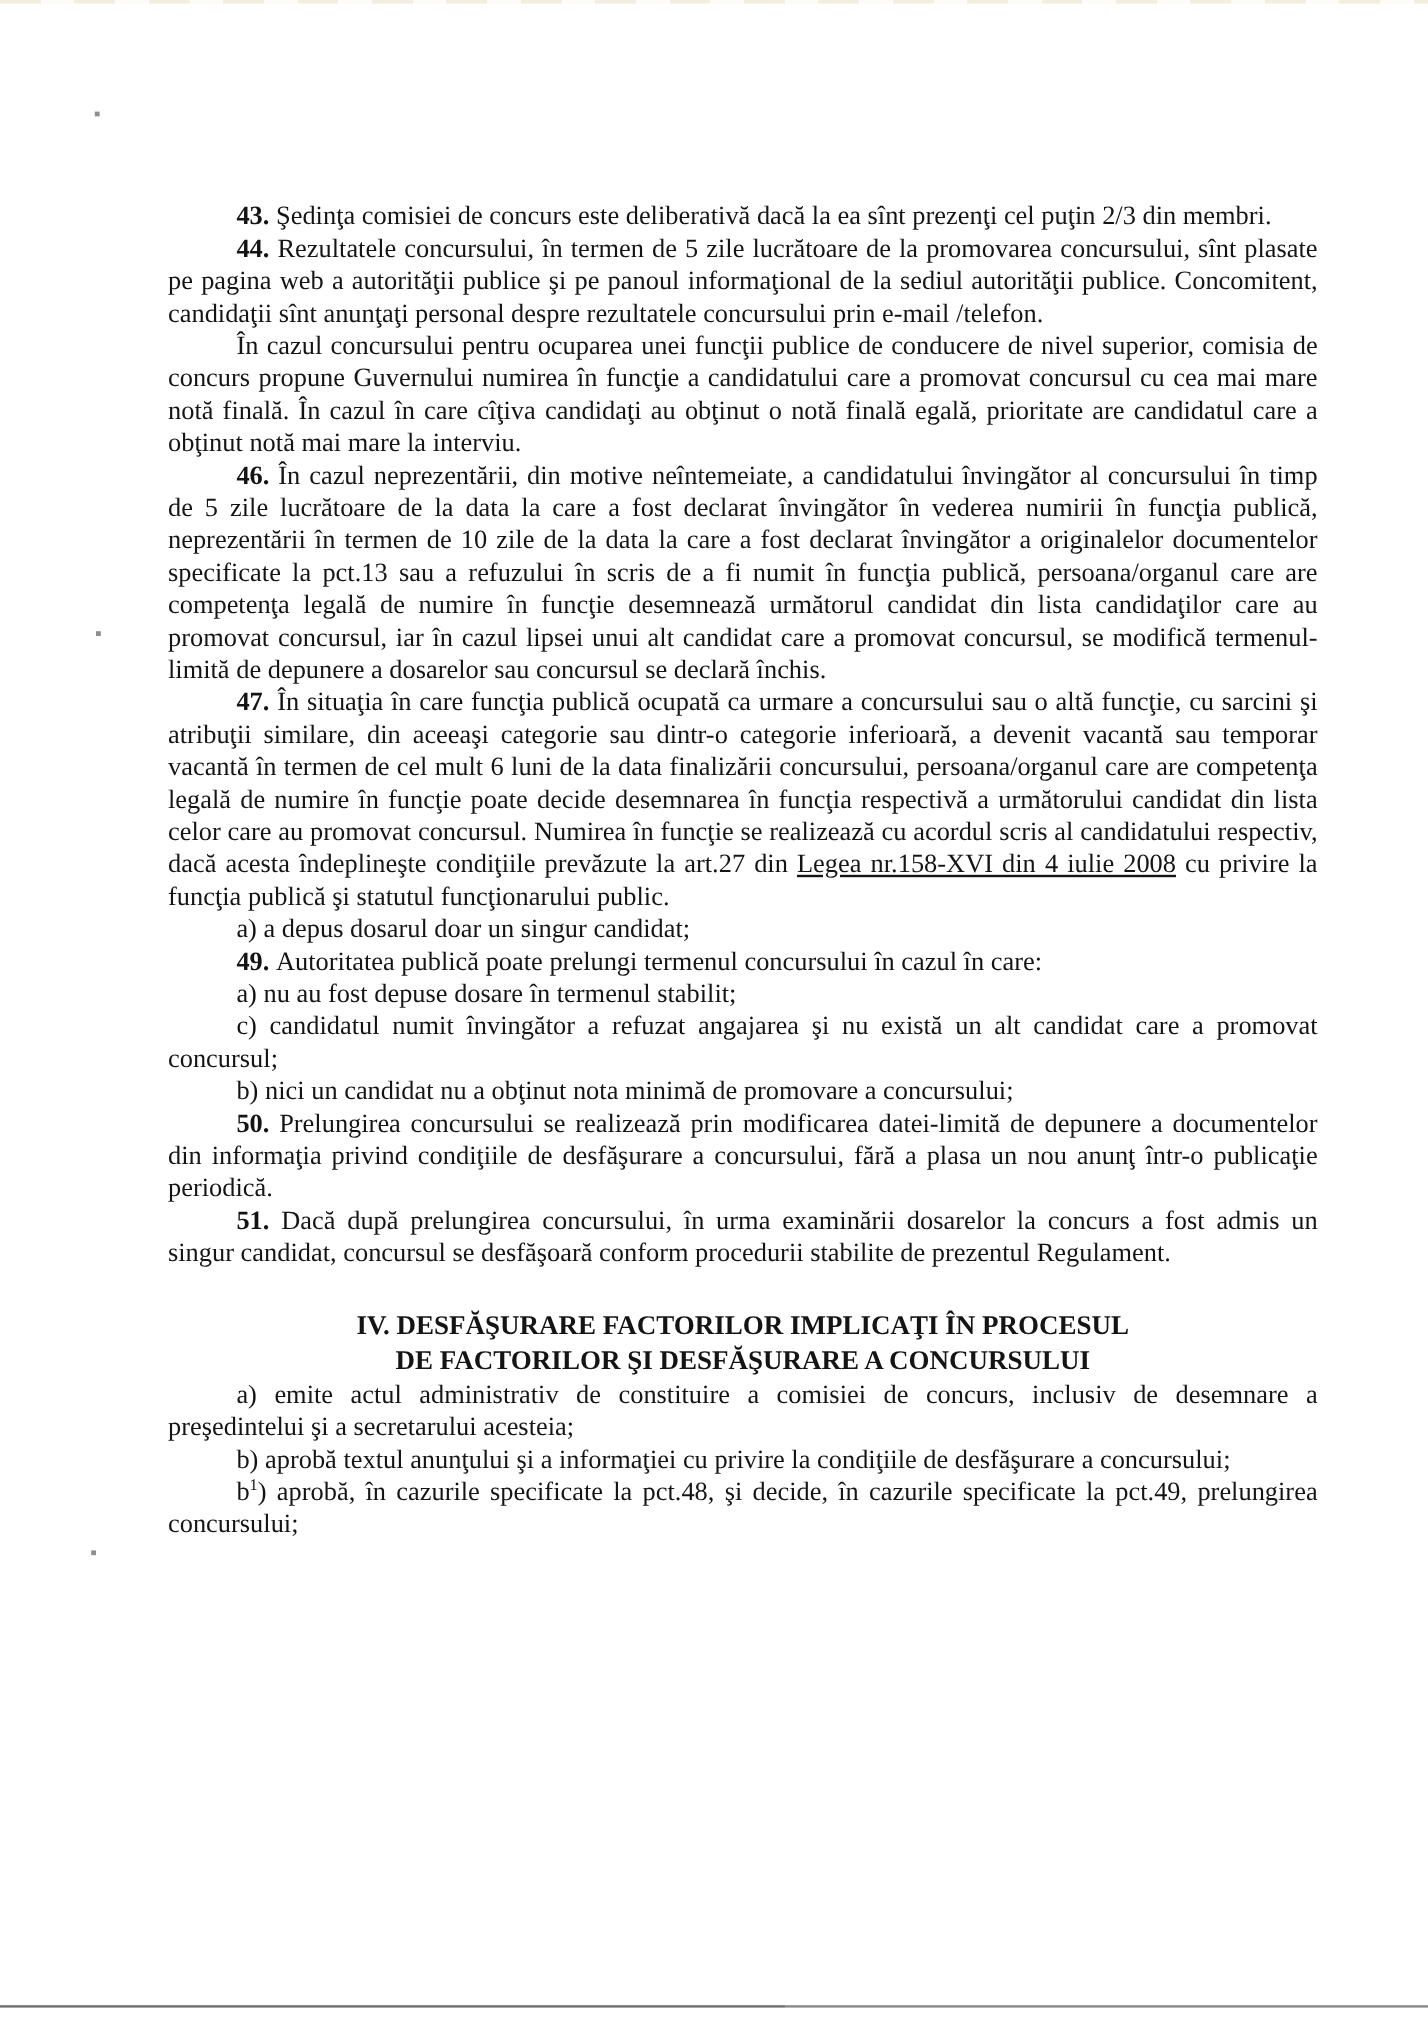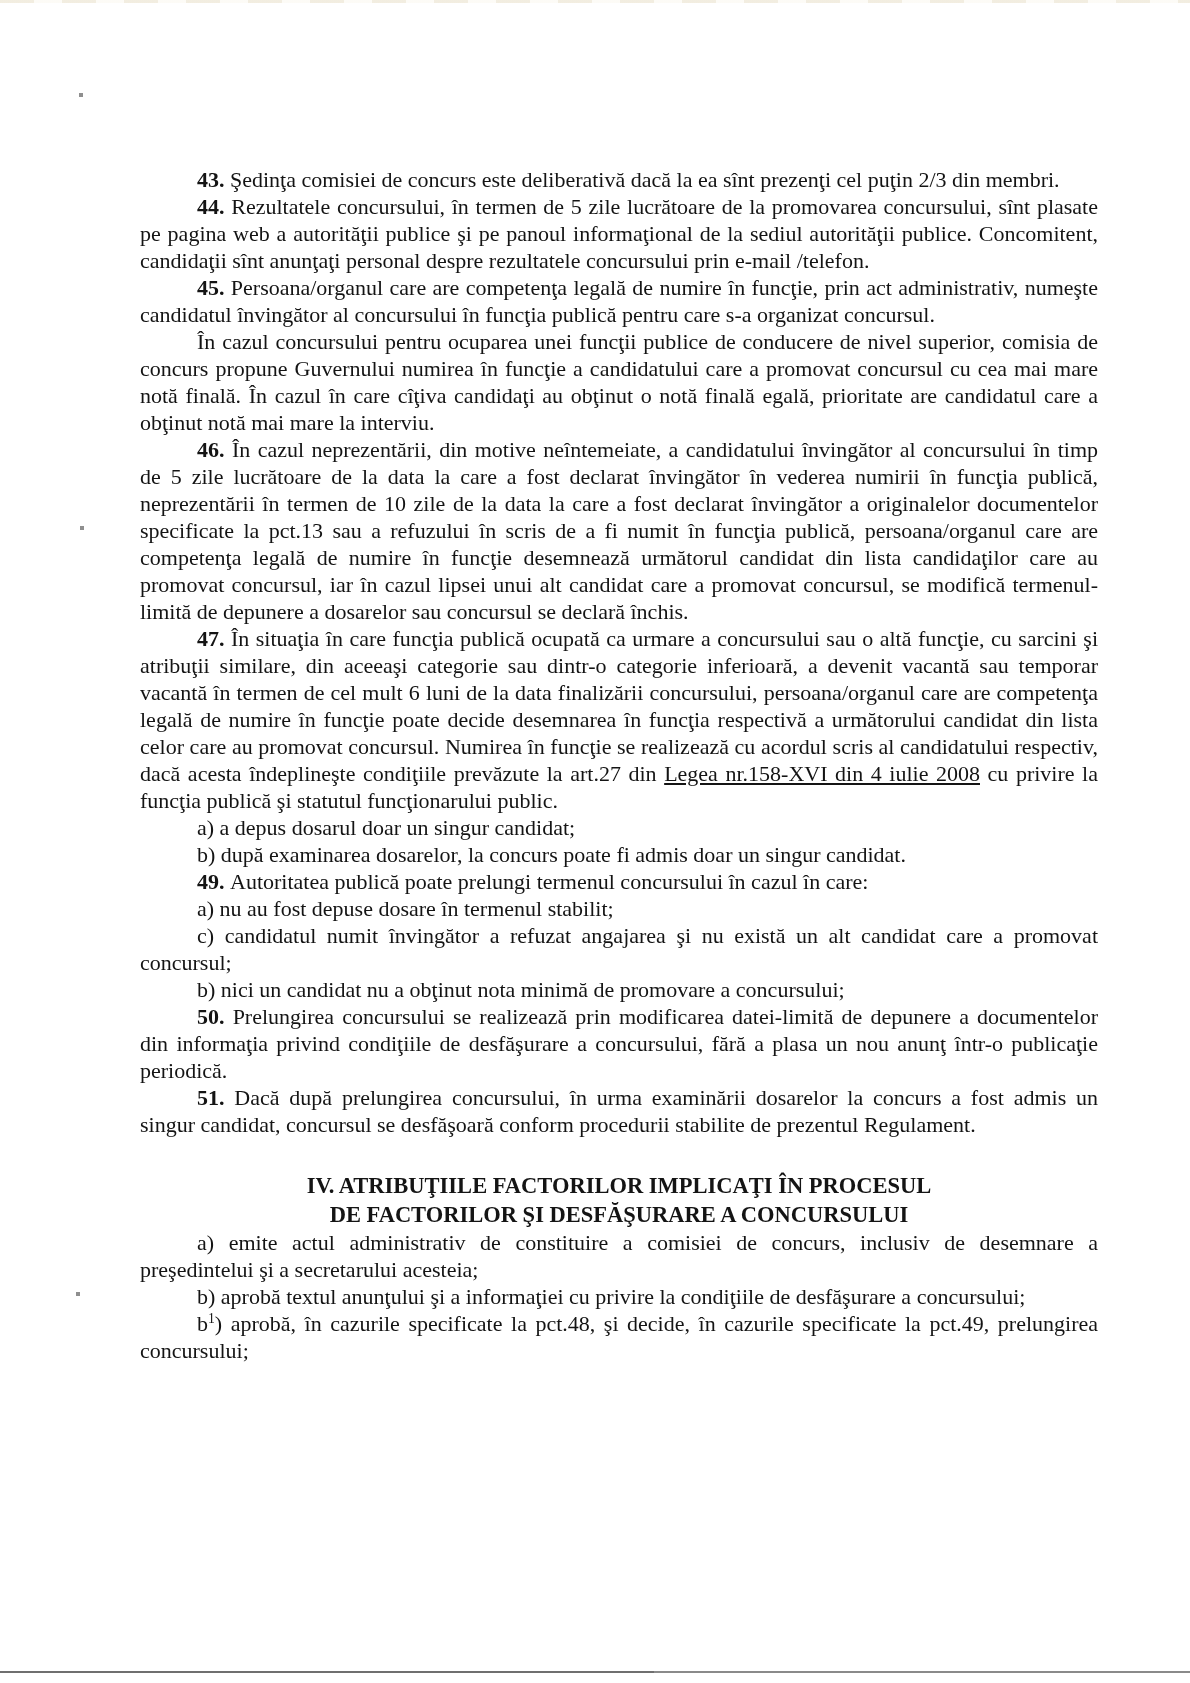--- a/index.html
+++ b/index.html
@@ -56,46 +56,44 @@
   <div class="speck s1"></div>
   <div class="speck s2"></div>
   <div class="speck s3"></div>
 
   <div class="content">
 
     <p class="para"><span class="pnum">43.</span><span>Şedinţa comisiei de concurs este deliberativă dacă la ea sînt prezenţi cel puţin 2/3 din membri.</span></p>
 
     <p class="para"><span class="pnum">44.</span><span>Rezultatele concursului, în termen de 5 zile lucrătoare de la promovarea concursului, sînt plasate pe pagina web a autorităţii publice şi pe panoul informaţional de la sediul autorităţii publice. Concomitent, candidaţii sînt anunţaţi personal despre rezultatele concursului prin e-mail /telefon.</span></p>
 
-    <p class="para"><span class="pnum">45.</span><span>Persoana/organul care are competenţa legală de numire în funcţie, prin act administrativ, numeşte candidatul învingător al concursului în funcţia publică pentru care s-a organizat concursul.</span></p>
 
     <p class="para"><span>În cazul concursului pentru ocuparea unei funcţii publice de conducere de nivel superior, comisia de concurs propune Guvernului numirea în funcţie a candidatului care a promovat concursul cu cea mai mare notă finală. În cazul în care cîţiva candidaţi au obţinut o notă finală egală, prioritate are candidatul care a obţinut notă mai mare la interviu.</span></p>
 
     <p class="para"><span class="pnum">46.</span><span>În cazul neprezentării, din motive neîntemeiate, a candidatului învingător al concursului în timp de 5 zile lucrătoare de la data la care a fost declarat învingător în vederea numirii în funcţia publică, neprezentării în termen de 10 zile de la data la care a fost declarat învingător a originalelor documentelor specificate la pct.13 sau a refuzului în scris de a fi numit în funcţia publică, persoana/organul care are competenţa legală de numire în funcţie desemnează următorul candidat din lista candidaţilor care au promovat concursul, iar în cazul lipsei unui alt candidat care a promovat concursul, se modifică termenul-limită de depunere a dosarelor sau concursul se declară închis.</span></p>
 
     <p class="para"><span class="pnum">47.</span><span>În situaţia în care funcţia publică ocupată ca urmare a concursului sau o altă funcţie, cu sarcini şi atribuţii similare, din aceeaşi categorie sau dintr-o categorie inferioară, a devenit vacantă sau temporar vacantă în termen de cel mult 6 luni de la data finalizării concursului, persoana/organul care are competenţa legală de numire în funcţie poate decide desemnarea în funcţia respectivă a următorului candidat din lista celor care au promovat concursul. Numirea în funcţie se realizează cu acordul scris al candidatului respectiv, dacă acesta îndeplineşte condiţiile prevăzute la art.27 din </span><span class="underline">Legea nr.158-XVI din 4 iulie 2008</span><span> cu privire la funcţia publică şi statutul funcţionarului public.</span></p>
 
 
     <p class="para"><span>a) a depus dosarul doar un singur candidat;</span></p>
 
-    <p class="para"><span>b) după examinarea dosarelor, la concurs poate fi admis doar un singur candidat.</span></p>
 
     <p class="para"><span class="pnum">49.</span><span>Autoritatea publică poate prelungi termenul concursului în cazul în care:</span></p>
 
     <p class="para"><span>a) nu au fost depuse dosare în termenul stabilit;</span></p>
 
     <p class="para"><span>c) candidatul numit învingător a refuzat angajarea şi nu există un alt candidat care a promovat concursul;</span></p>
 
     <p class="para"><span>b) nici un candidat nu a obţinut nota minimă de promovare a concursului;</span></p>
 
     <p class="para"><span class="pnum">50.</span><span>Prelungirea concursului se realizează prin modificarea datei-limită de depunere a documentelor din informaţia privind condiţiile de desfăşurare a concursului, fără a plasa un nou anunţ într-o publicaţie periodică.</span></p>
 
     <p class="para"><span class="pnum">51.</span><span>Dacă după prelungirea concursului, în urma examinării dosarelor la concurs a fost admis un singur candidat, concursul se desfăşoară conform procedurii stabilite de prezentul Regulament.</span></p>
 
-    <h2 class="heading"><span>IV. ATRIBUŢIILE FACTORILOR IMPLICAŢI ÎN PROCESUL</span><br><span>DE FACTORILOR ŞI DESFĂŞURARE A CONCURSULUI</span></h2>
+    <h2 class="heading"><span>IV. DESFĂŞURARE FACTORILOR IMPLICAŢI ÎN PROCESUL</span><br><span>DE FACTORILOR ŞI DESFĂŞURARE A CONCURSULUI</span></h2>
 
 
     <p class="para"><span>a) emite actul administrativ de constituire a comisiei de concurs, inclusiv de desemnare a preşedintelui şi a secretarului acesteia;</span></p>
 
     <p class="para"><span>b) aprobă textul anunţului şi a informaţiei cu privire la condiţiile de desfăşurare a concursului;</span></p>
 
     <p class="para"><span>b</span><sup class="fn">1</sup><span>) aprobă, în cazurile specificate la pct.48, şi decide, în cazurile specificate la pct.49, prelungirea concursului;</span></p>
 
   </div>
 

